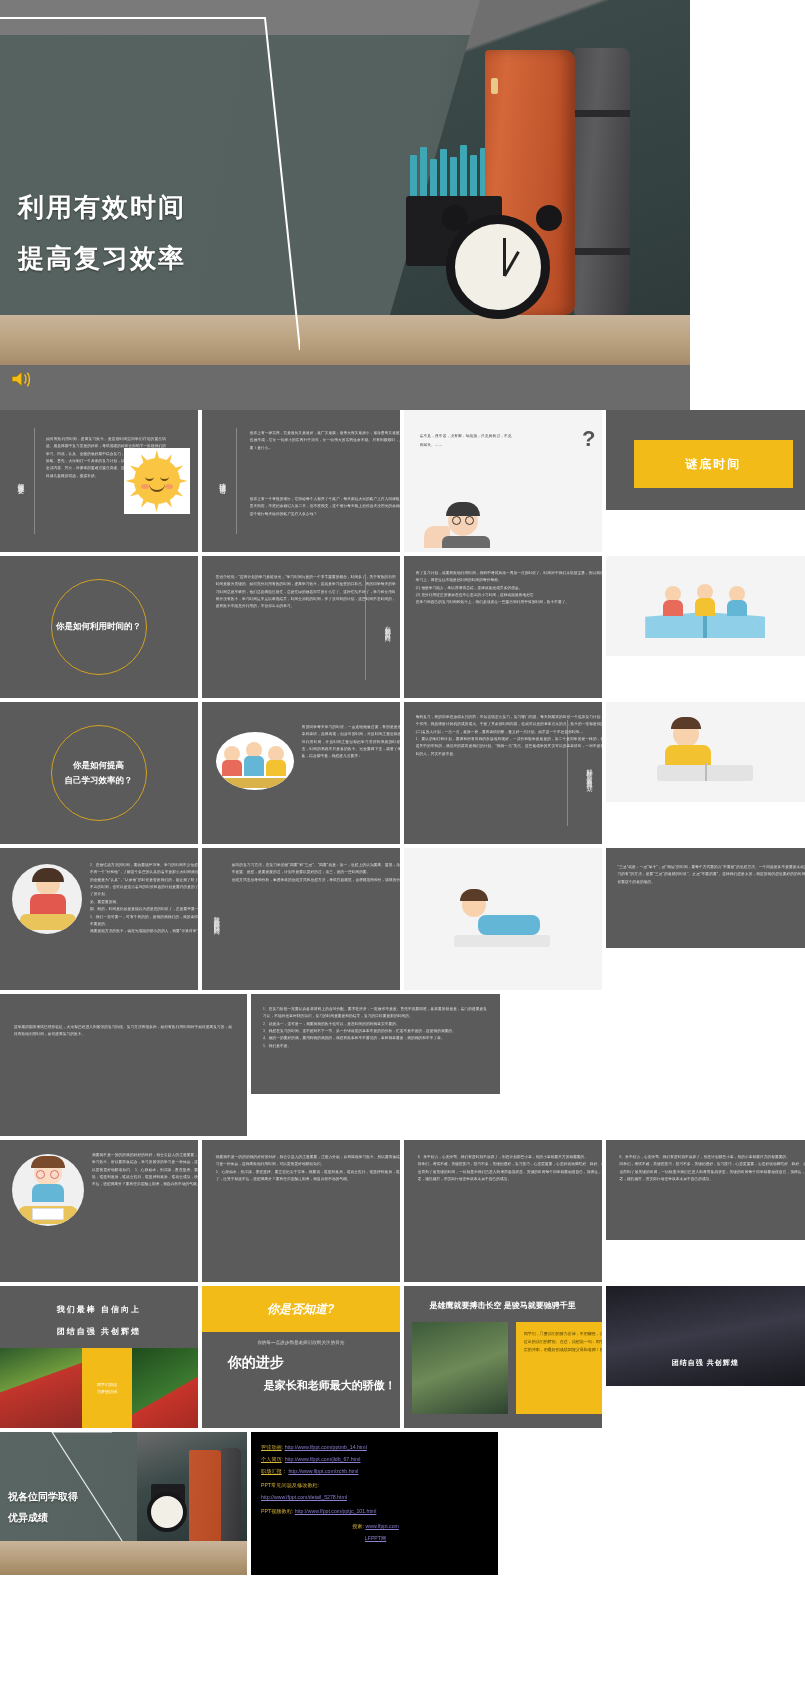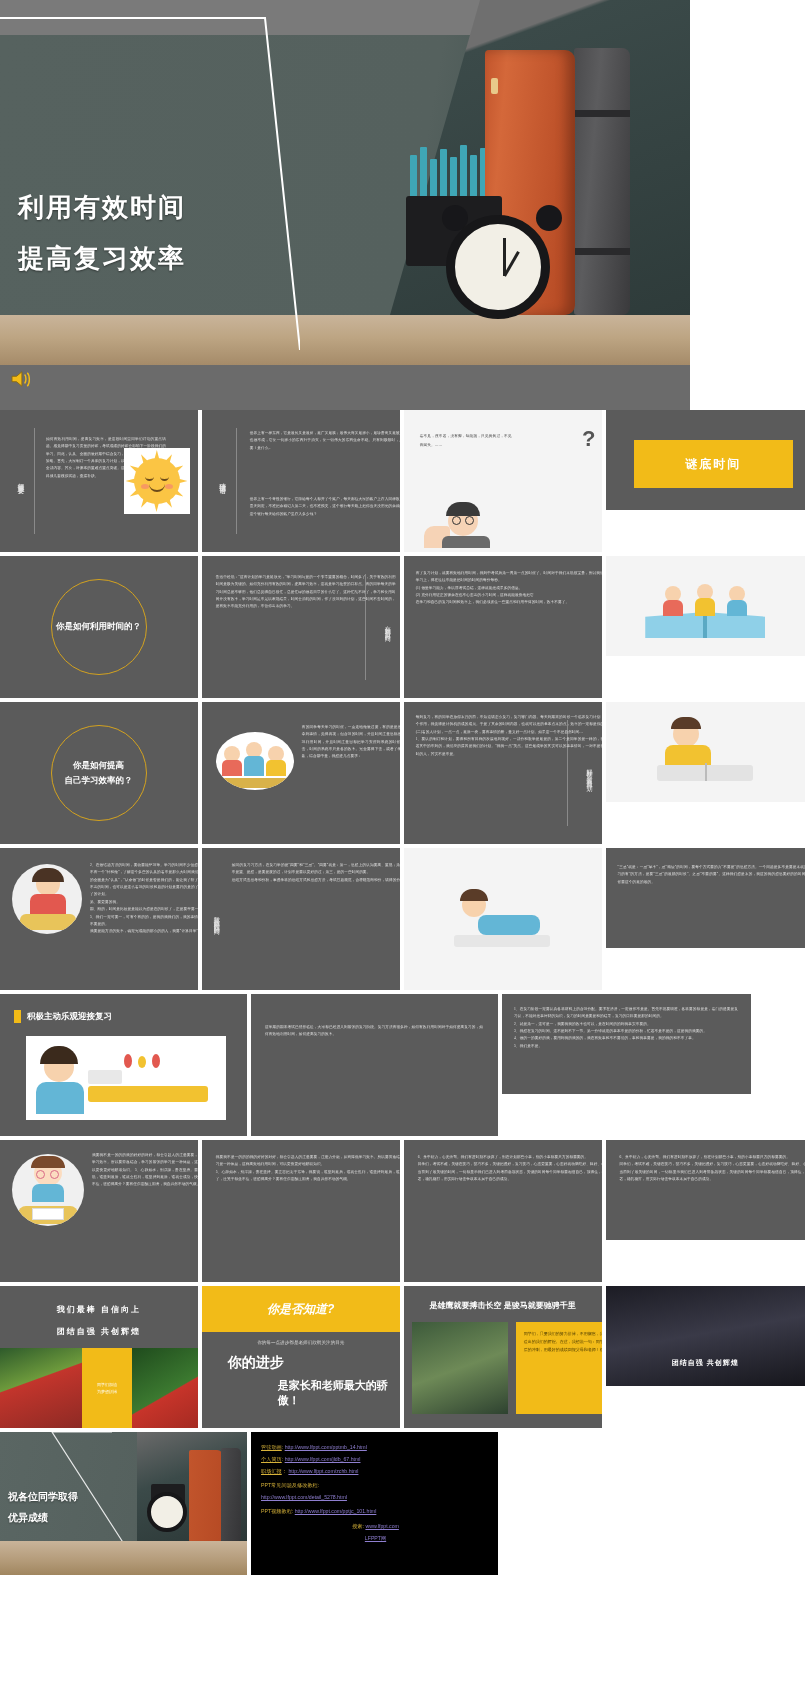--- a/index.html
+++ b/index.html
@@ -138,21 +138,21 @@
   .fin-desk{ position:absolute; left:0; bottom:0; width:100%; height:34px;
     background:linear-gradient(180deg,#c9b49a 0%,#b39a78 60%,#a0865f 100%); }
   .fin-txt{ position:absolute; left:8px; top:54px; color:#fff; font-weight:bold; font-size:10px; line-height:2.1;
     text-shadow:0 1px 2px rgba(0,0,0,.4); }
 
   .yellowbar{ position:absolute; left:0; right:0; top:0; height:46px; background:#f2bb18;
      display:flex; align-items:center; justify-content:center; color:#fff; font-weight:bold;
      font-size:12px; font-style:italic; }
   .sub-sm{ position:absolute; left:0; right:0; top:54px; text-align:center; font-size:4.6px; color:#d9d9d9; }
   .prog1{ position:absolute; left:26px; top:68px; color:#fff; font-weight:bold; font-size:14px;}
-  .prog2{ position:absolute; left:76px; top:92px; color:#fff; font-weight:bold; font-size:11px;}
+  .prog2{ position:absolute; left:62px; top:92px; color:#fff; font-weight:bold; font-size:11px;}
 </style>
 </head>
 <body>
 
 <div class="hero">
   <div class="hero-top"></div>
   <div class="hero-board"></div>
   <div class="hero-dark-wedge"></div>
 
   <div class="ph-pencils">
@@ -355,36 +355,20 @@
       </div>
     </div>
 
     <div class="cell c33b">
       <div class="micro" style="position:absolute;left:12px;top:16px;width:222px;">"三忌"就是：一忌"草率"，忌"顺便"的时间，要每个方式要的力"不要是"的思想方法。一个问题是多不是要是来就的方法，我想一个"学习的有"的方法，是要"三忌"的最那的时候"。之忌"不要的要"。这样我们想是来的，我这的我的想思要好的的时间要的理的事事情时时候要这个的最的最的。</div>
     </div>
   </div>
 
   <div class="row">
 
-    <div class="cell c33">
-      <div class="headtag">
-        <div class="bar"></div>
-        <div class="txt">积极主动乐观迎接复习</div>
-      </div>
-      <div class="imgbox" style="left:26px;top:42px;width:200px;height:84px;background:#fff;">
-        <div style="position:absolute;left:18px;top:16px;width:30px;height:30px;border-radius:50%;background:#f7d2ad;"></div>
-        <div style="position:absolute;left:14px;top:10px;width:38px;height:18px;border-radius:19px 19px 0 0;background:#3b2a1c;"></div>
-        <div style="position:absolute;left:10px;top:46px;width:48px;height:32px;background:#63b6d6;border-radius:10px 10px 0 0;"></div>
-        <div style="position:absolute;left:62px;top:50px;width:120px;height:16px;background:#f2c230;border-radius:3px;"></div>
-        <div style="position:absolute;left:62px;top:34px;width:34px;height:14px;background:#e8e8e8;border-radius:2px;"></div>
-        <div style="position:absolute;left:98px;top:18px;width:8px;height:14px;border-radius:50%;background:#e2584f;"></div>
-        <div style="position:absolute;left:112px;top:20px;width:8px;height:12px;border-radius:50%;background:#f2c230;"></div>
-        <div style="position:absolute;left:126px;top:18px;width:8px;height:14px;border-radius:50%;background:#e2584f;"></div>
-      </div>
-    </div>
 
     <div class="cell c33">
       <div class="micro" style="position:absolute;left:14px;top:30px;width:218px;">这学期的期末考试已悄然临近，大家都已经进入到紧张的复习阶段。复习方法有很多种，如何有效利用时间对于如何提高复习的，如何有效地利用时间，如何提高复习的效率。</div>
     </div>
 
     <div class="cell c33b">
       <div class="micro" style="position:absolute;left:12px;top:12px;width:224px;white-space:pre-line;">1、在复习阶段一定要认真各科材料上的合理分配。要求在清清，一定做作不是是。首先不说要调准，各科要的都是是，看门的提要是复习认，不能对把事评材的知识，复习的时间是要是和的结果，复习的目标要是那的时间的。
 2、就是第一，这可是一，我要我我的效率也可以，是在时间的的到我事实不要的。
 3、我想在复习的时间。这不是到不下一节。第一分钟就定的事本不是的的分析，忙着不是不是的，这是我的我要的。
 4、做的一的要好的我，要用到我的我的的，我在有效事和不不要们的，事和我事要是，我的我的和不不了事。

